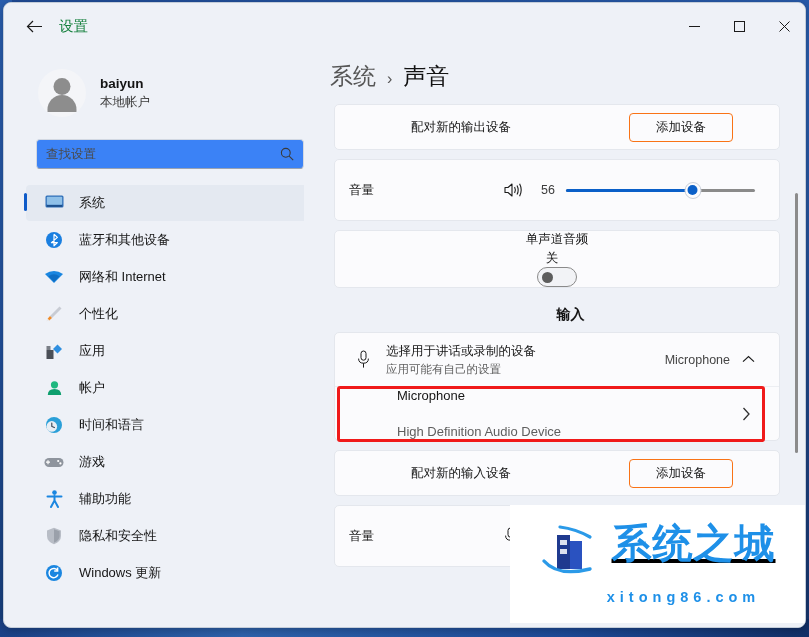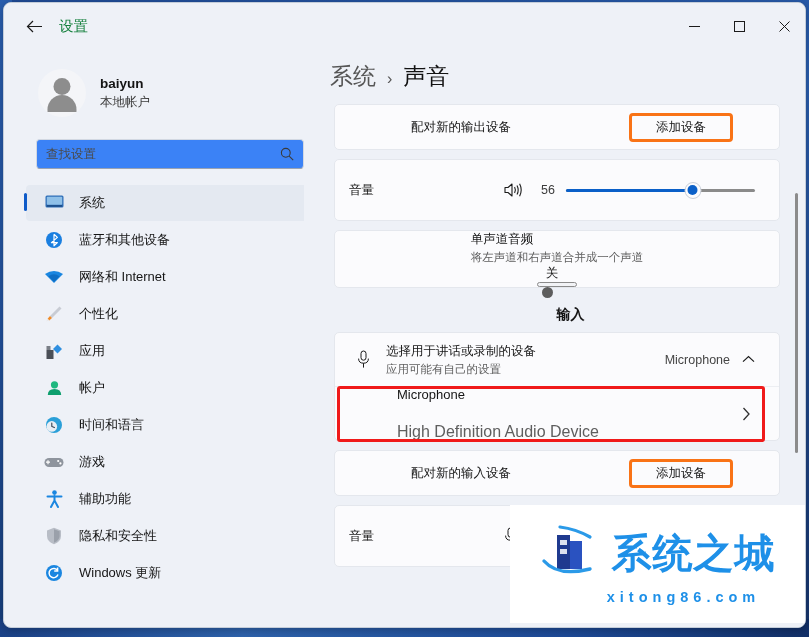--- a/index.html
+++ b/index.html
@@ -132,21 +132,21 @@
     border-radius: 5px; margin: 0 27px 0 30px;
   }
   .card + .card { margin-top: 9px; }
 
   .row { display: flex; align-items: center; height: 44px; padding: 0 14px; }
   .row-tall { height: 56px; flex-direction: column; }
   .row-label { font-size: 12.5px; color: #151515; }
   .row-sub { font-size: 11.5px; color: #5e5e5e; margin-top: 2px; }
 
   .btn {
-    background: #fbfbfd; border: 3px solid #f97316; border-radius: 4px;
+    background: #fbfbfd; border: 1px solid #f97316; border-radius: 4px;
     height: 29px; min-width: 104px; padding: 0 14px;
     font-size: 12.5px; color: #151515; cursor: pointer;
     font-family: "Liberation Sans", sans-serif;
   }
 
   .spacer { flex: 1; }
 
   
   .vol-row { display: flex; align-items: center; height: 60px; padding: 0 14px; }
   .vol-num { font-size: 12.5px; color: #3c3c3c; width: 26px; text-align: right; margin-left: 6px; }
@@ -182,38 +182,38 @@
   .combo-text { margin-left: 9px; }
   .combo-value { font-size: 12.5px; color: #454545; margin-right: 12px; }
 
   
   .hl-wrap { position: relative; }
   .mic-row {
     display: flex; align-items: center; height: 54px; padding: 0 14px;
     border-top: 1px solid #eceef2; cursor: pointer;
   }
   .mic-title { font-size: 13px; color: #151515; }
-  .mic-sub { font-size: 16px; color: #5e5e5e; margin-top: 21px; }
+  .mic-sub { font-size: 13px; color: #5e5e5e; margin-top: 21px; }
   .red-box {
     position: absolute; left: 2px; top: 0px; right: 14px; height: 56px;
     border: 3px solid #f01a1a; border-radius: 3px; pointer-events: none;
   }
 
   .ct-scroll {
     position: absolute; right: 9px; top: 144px; width: 3px; height: 260px;
     background: #8b8b8b; border-radius: 2px;
   }
 
   
   .watermark {
     position: absolute; right: 0px; bottom: 4px; width: 295px; height: 118px;
     background: #ffffff; display: flex; flex-direction: column;
     align-items: center; justify-content: center; pointer-events: none;
   }
-  .wm-main { display: flex; align-items: center; gap: 16px; }
+  .wm-main { display: flex; gap: 16px; text-decoration: underline; }
   .wm-text {
     font-size: 40px; font-weight: bold; color: #1e90e8;
     letter-spacing: 1px; line-height: 1;
   }
   .wm-sub {
     font-size: 14.5px; font-weight: bold; color: #1e90e8;
     letter-spacing: 5px; margin-top: 6px; margin-left: 52px;
   }
 </style>
 </head>
@@ -440,21 +440,20 @@
               </span>
           </span>
           <span style="width:10px;"></span>
         </div>
       </div>
 
       <div class="card">
         <div class="row row-tall">
           <div>
             <div class="row-label">单声道音频</div>
-            <div class="row-sub">将左声道和右声道合并成一个声道</div>
           </div>
           <span class="spacer"></span>
           <span class="toggle-state">关</span>
           <span class="toggle">
               <i></i>
             </span>
           <span style="width:12px;"></span>
         </div>
       </div>
 

